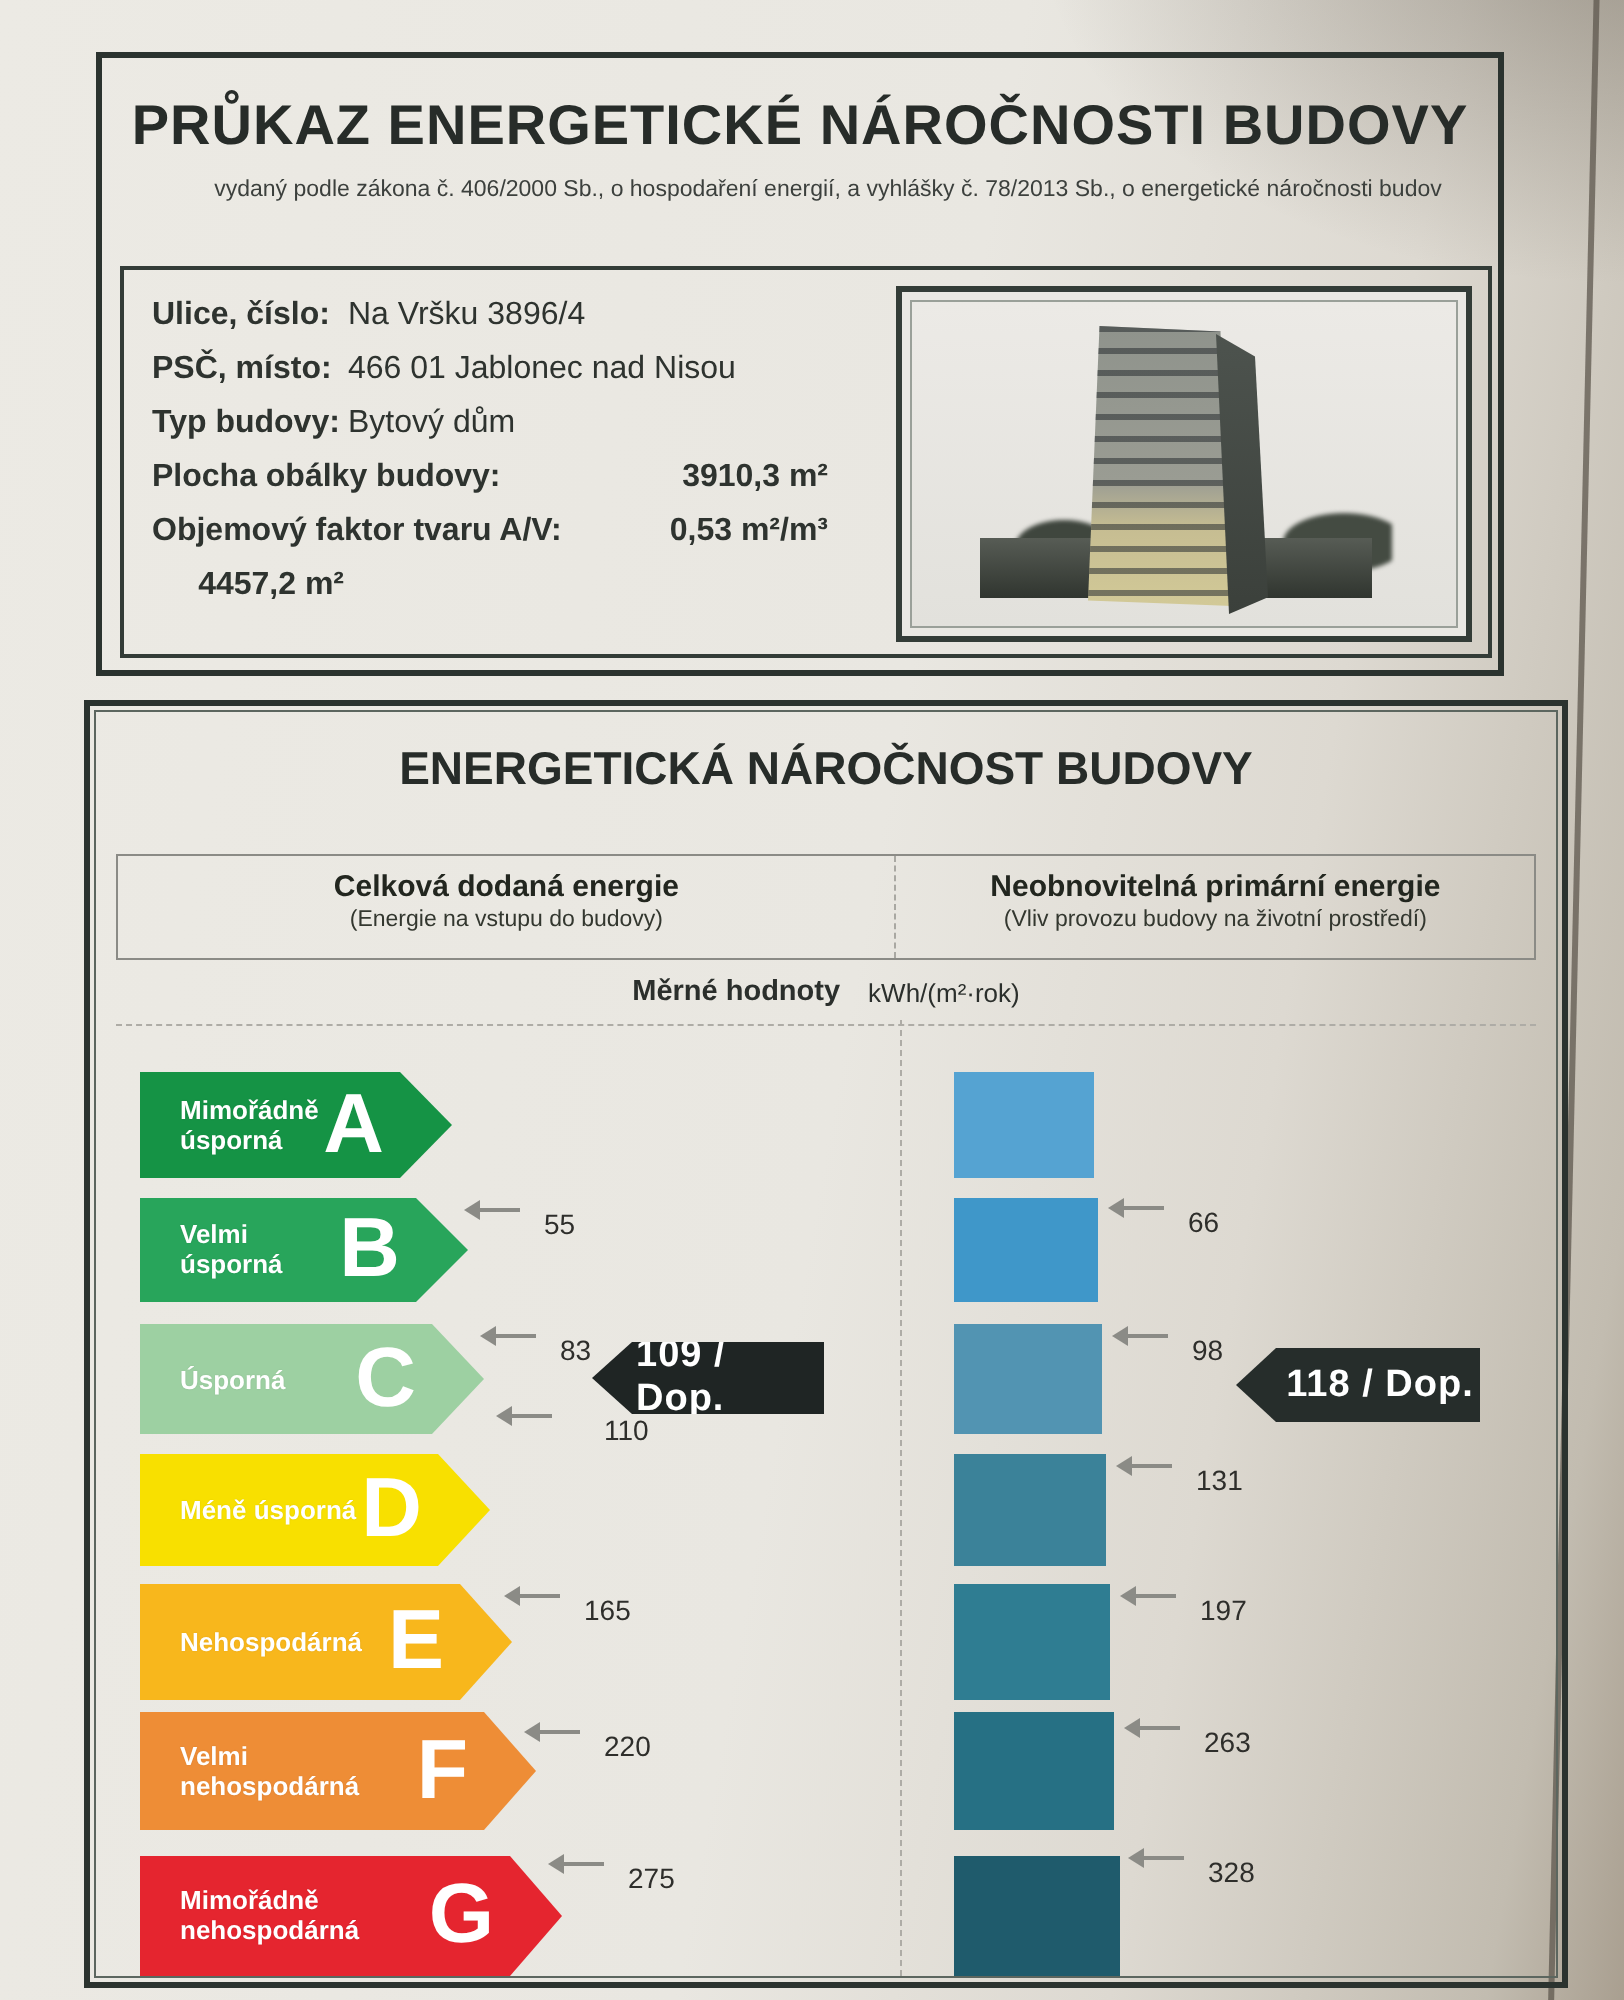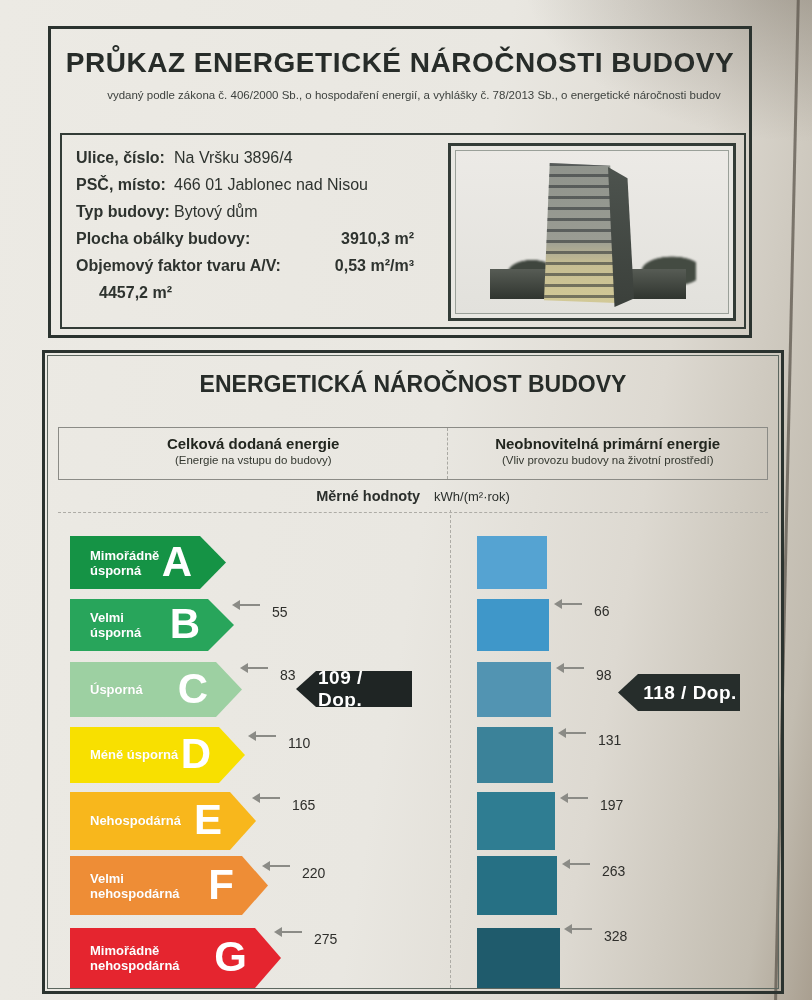--- a/index.html
+++ b/index.html
@@ -212,21 +212,21 @@
           <span class="tick-num">66</span>
         </div>
         <div class="tick-row" style="top: 648px; left: 242px;">
           <span class="tick"></span>
           <span class="tick-num">83</span>
         </div>
         <div class="tick-row" style="top: 648px; left: 558px;">
           <span class="tick"></span>
           <span class="tick-num">98</span>
         </div>
-        <div class="tick-row" style="top: 716px; left: 250px;">
+        <div class="tick-row" style="top: 688px; left: 250px; gap: 14px;">
           <span class="tick"></span>
           <span class="tick-num">110</span>
         </div>
         <div class="tick-row" style="top: 713px; left: 560px;">
           <span class="tick"></span>
           <span class="tick-num">131</span>
         </div>
         <div class="tick-row" style="top: 778px; left: 254px;">
           <span class="tick"></span>
           <span class="tick-num">165</span>

